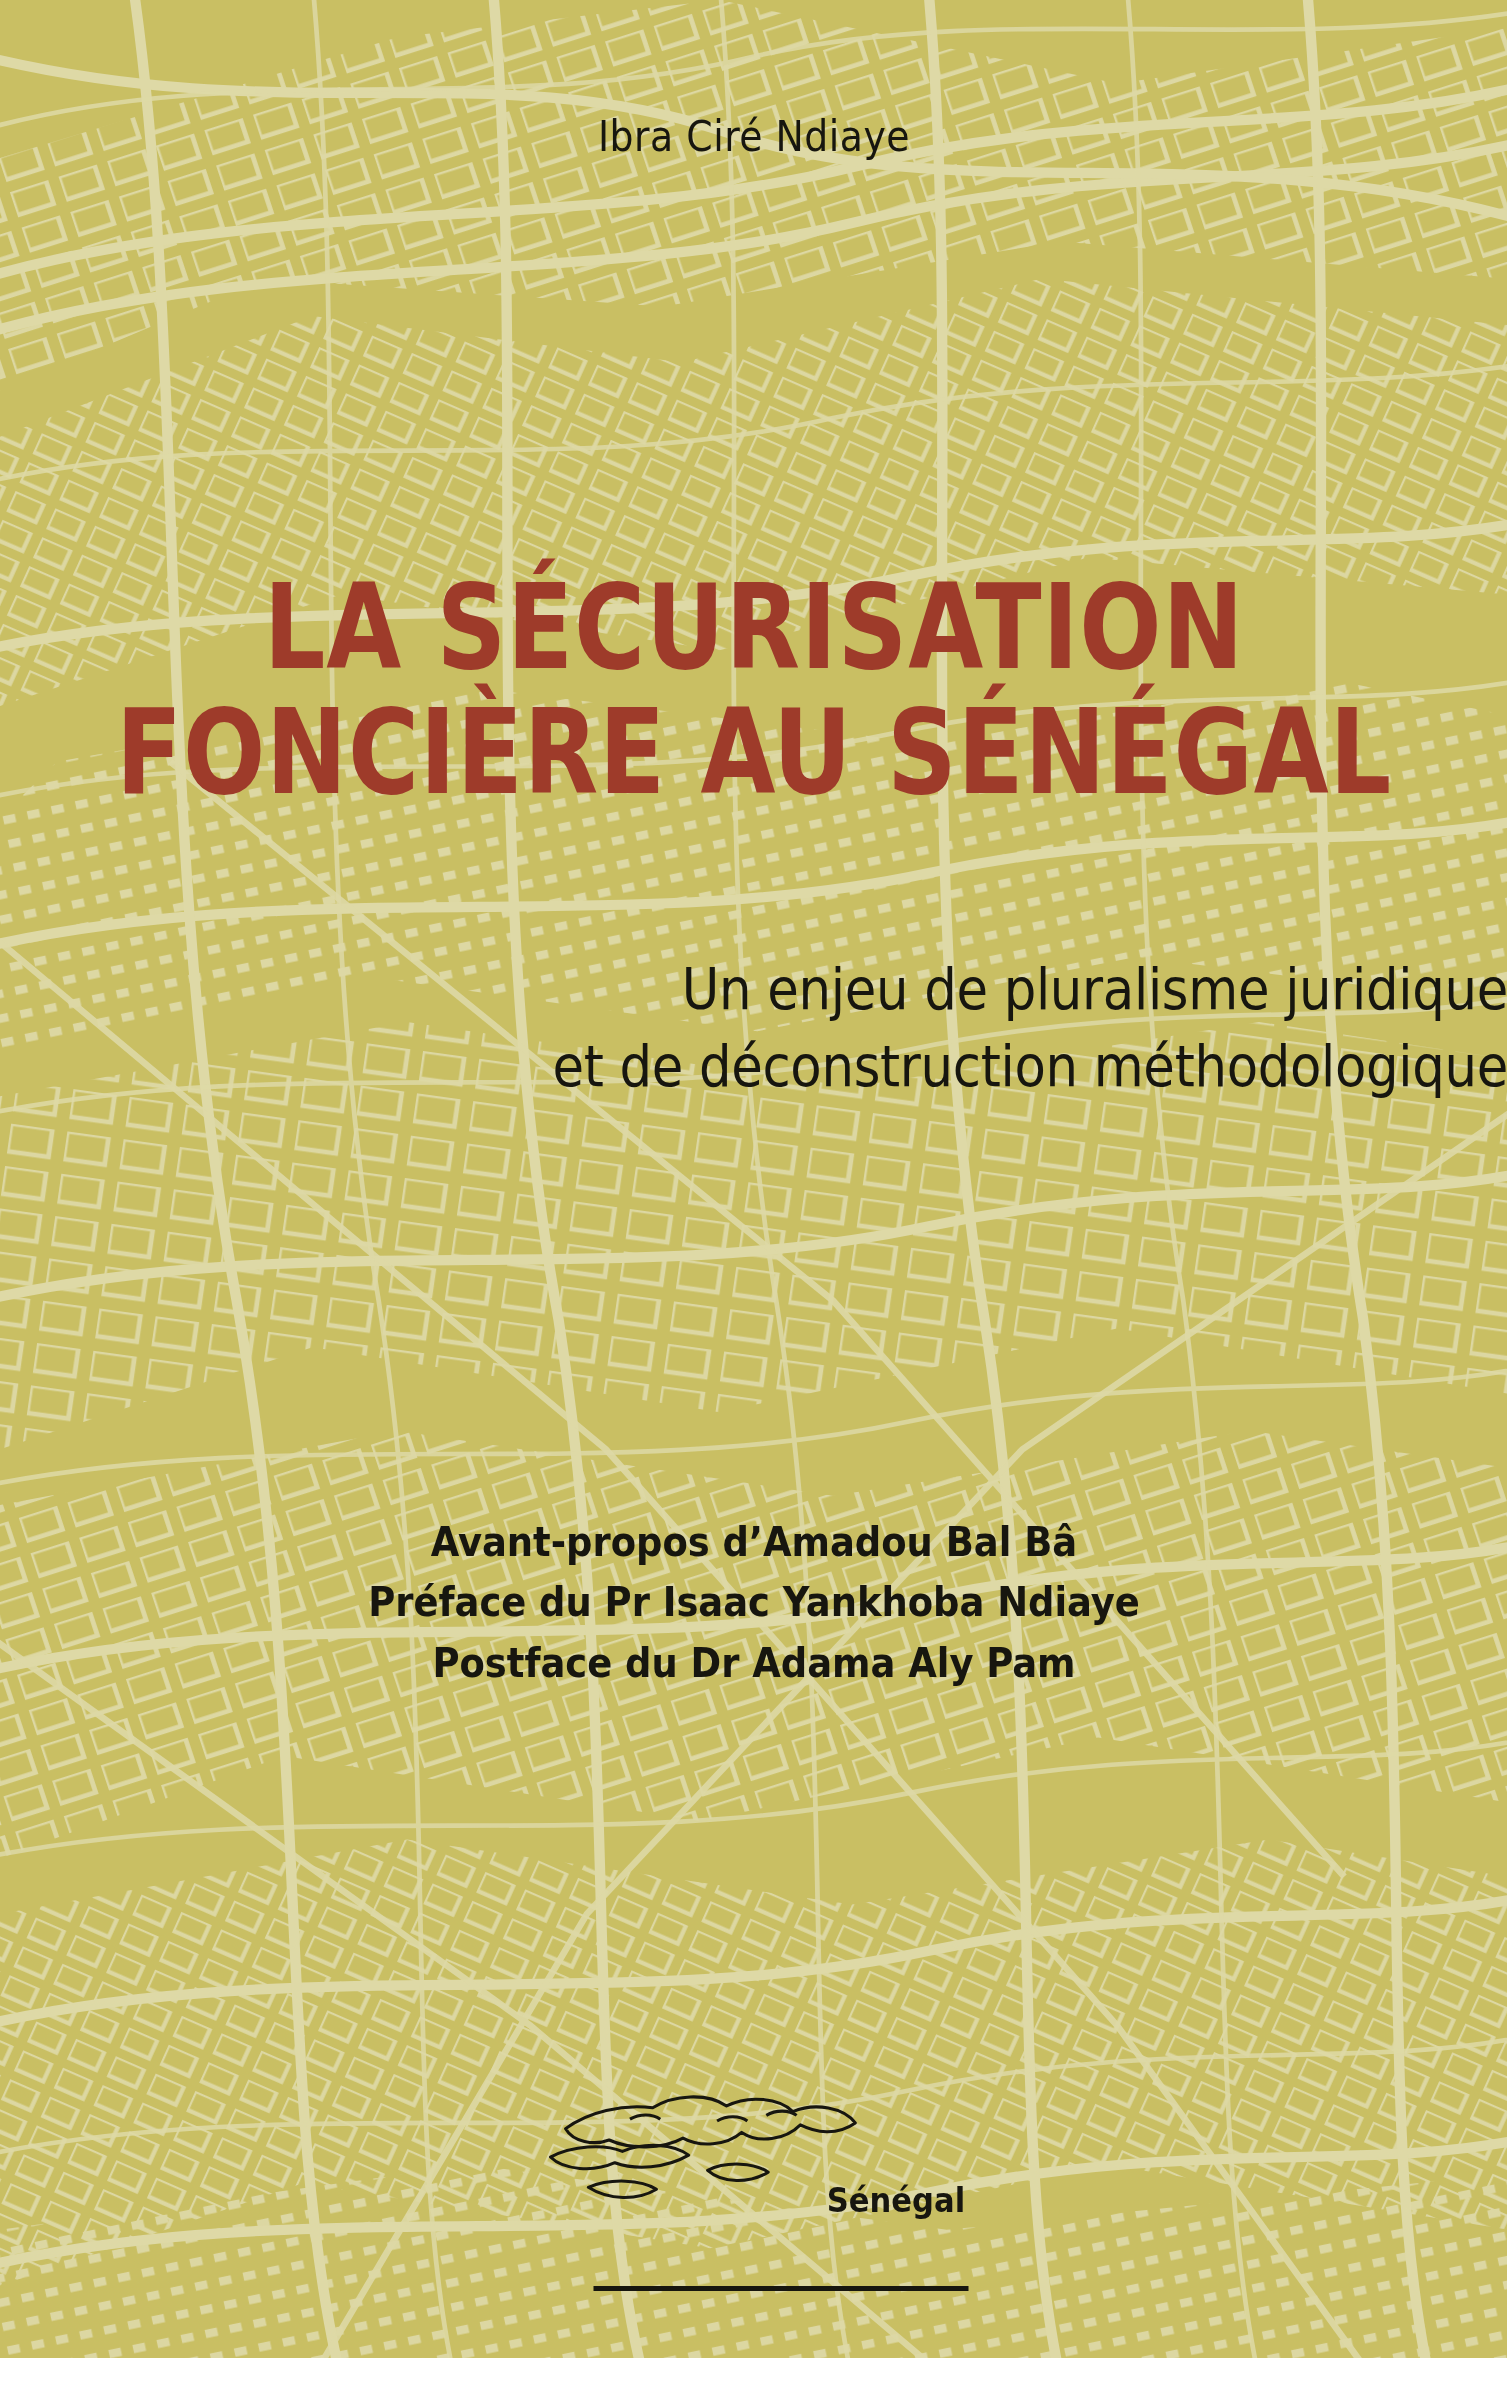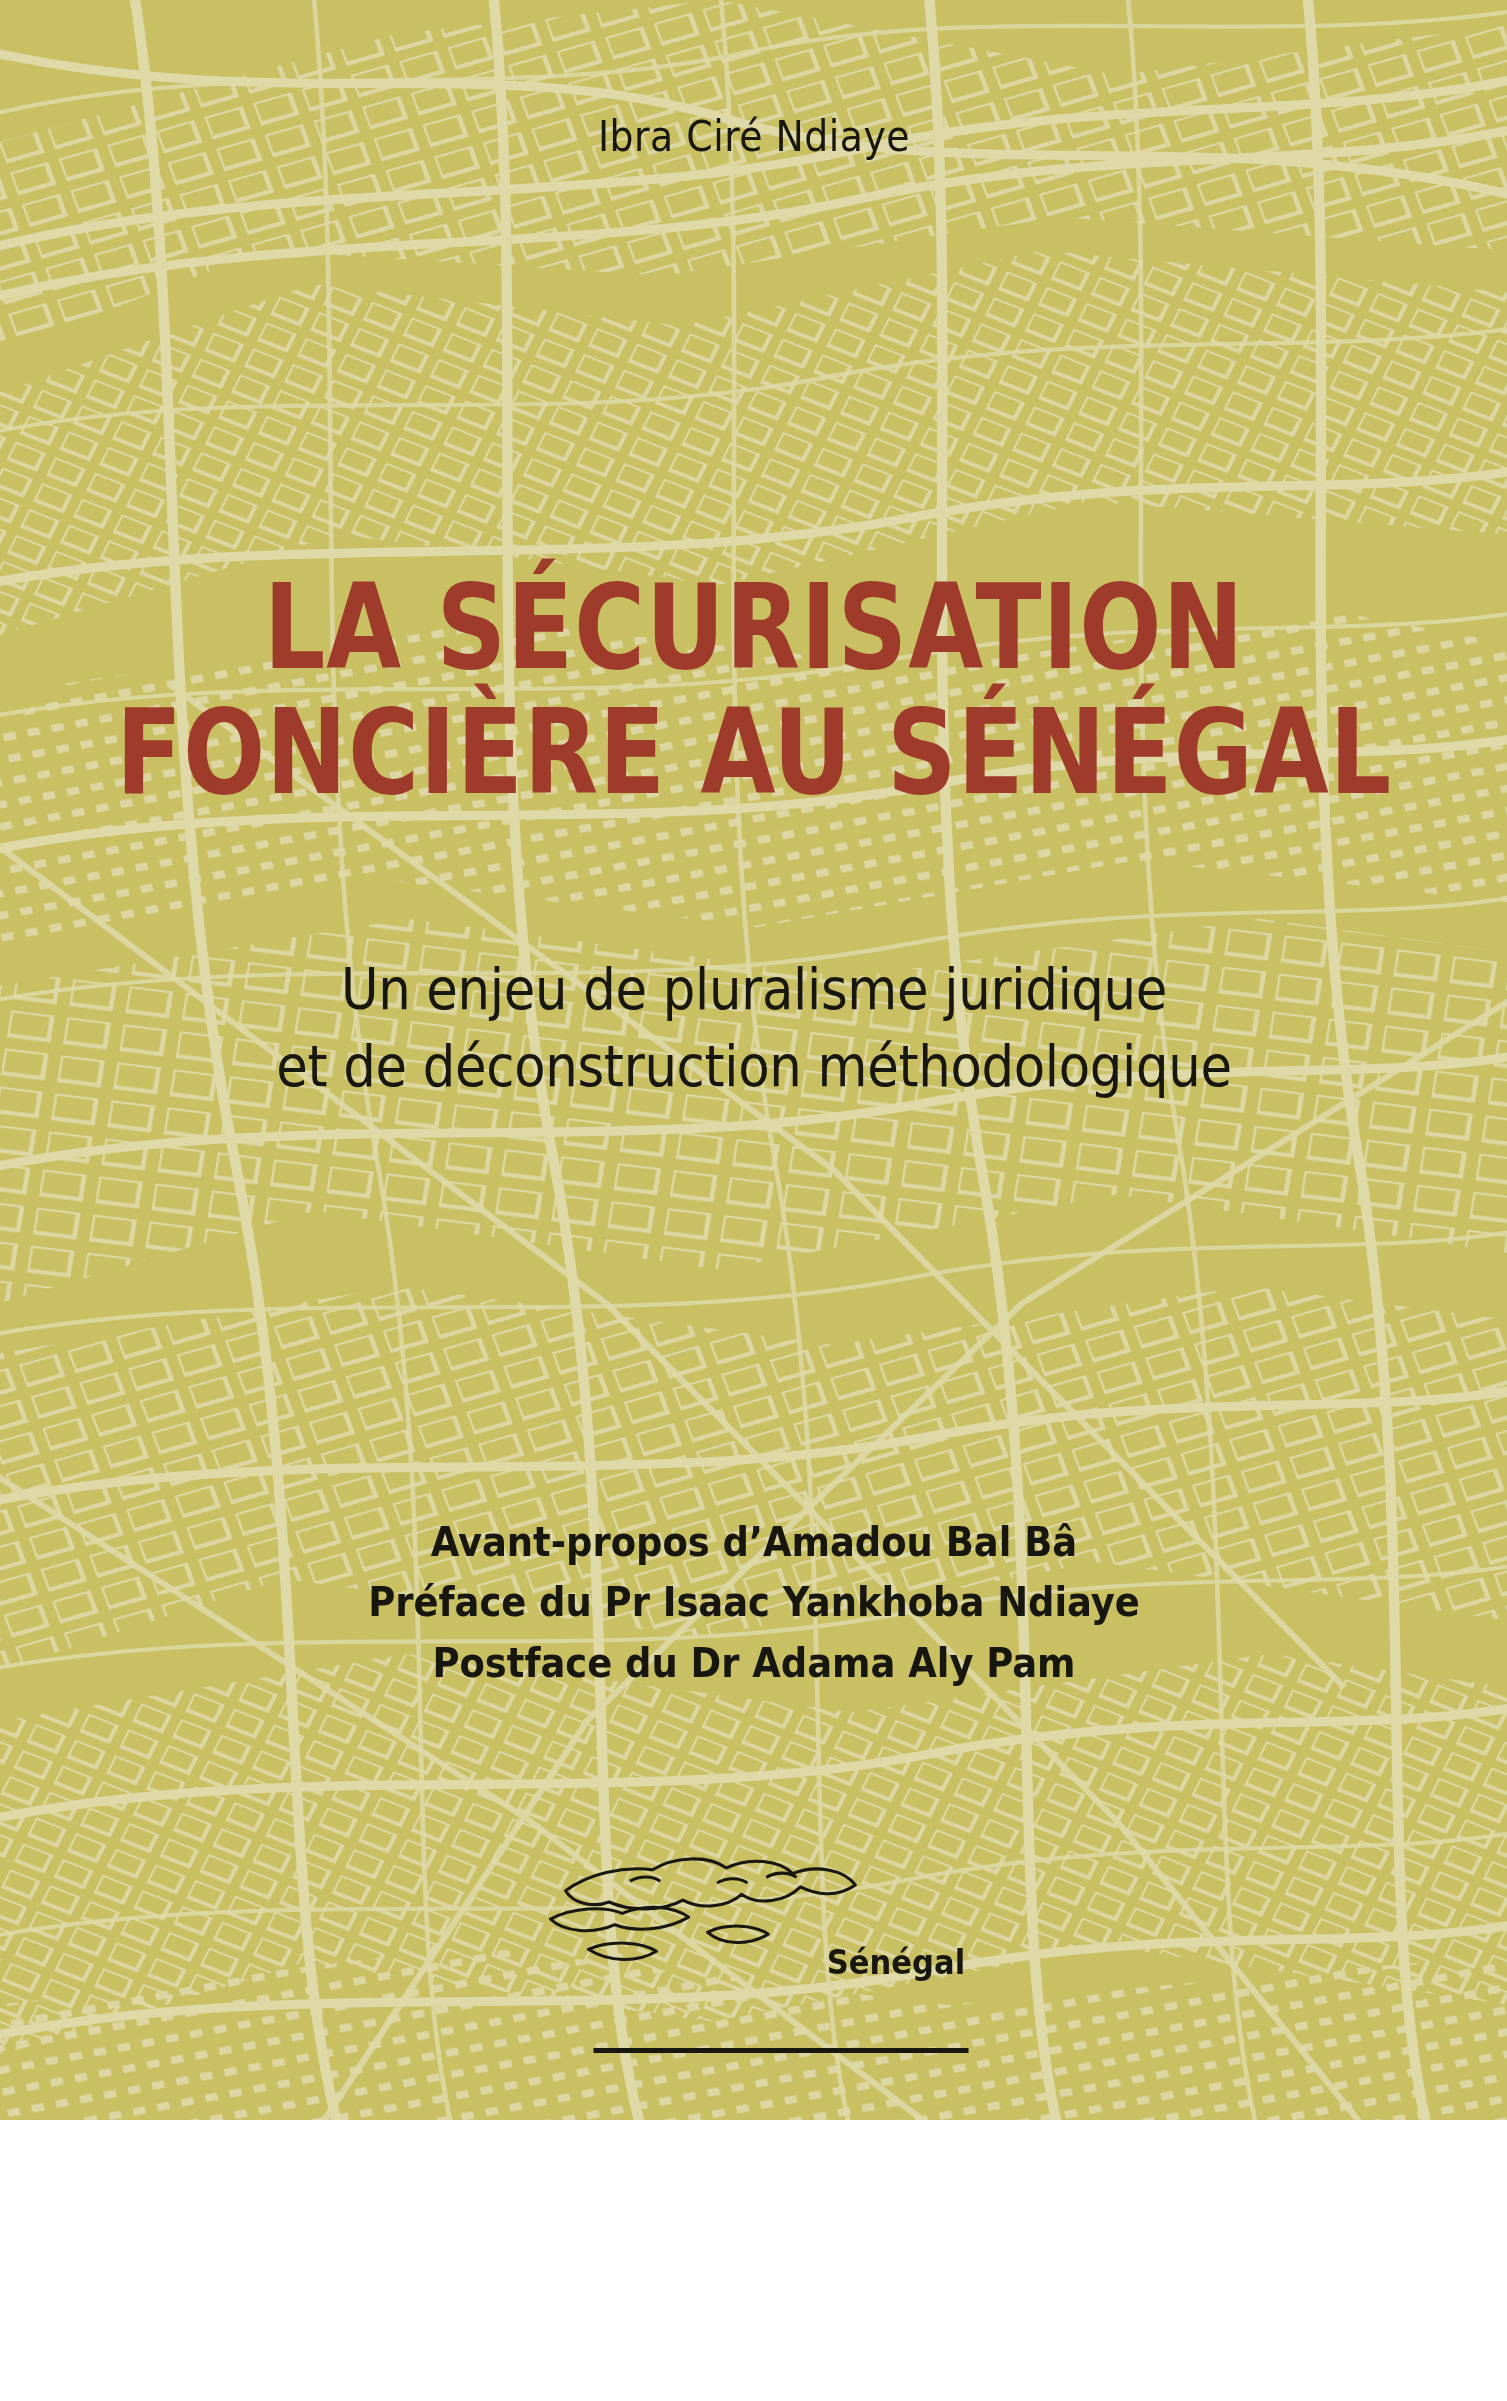--- a/index.html
+++ b/index.html
@@ -3,21 +3,21 @@
 <meta charset="utf-8">
 <style>
   html, body {
     margin: 0;
     padding: 0;
     background: #ffffff;
   }
   .cover {
     position: relative;
     width: 1508px;
-    height: 2120px;
+    height: 2358px;
     background: #c9bf63;
     overflow: hidden;
     font-family: "Liberation Sans", sans-serif;
   }
 
   
   .map-bg {
     position: absolute;
     inset: 0;
     width: 100%;
@@ -61,21 +61,21 @@
   }
   .title-line.l1 { font-size: 117px; }
   .title-line.l2 { font-size: 117px; margin-top: 5.7px; }
 
   
   .subtitle-block {
     position: absolute;
     top: 951px;
     left: 0;
     width: 100%;
-    text-align: center;
+    text-align: right;
     color: #17160f;
   }
   .subtitle-line {
     display: block;
     font-size: 57px;
     line-height: 1.35;
     font-family: "DejaVu Sans Condensed", "Liberation Sans", sans-serif;
     font-weight: 400;
     letter-spacing: -0.3px;
   }

